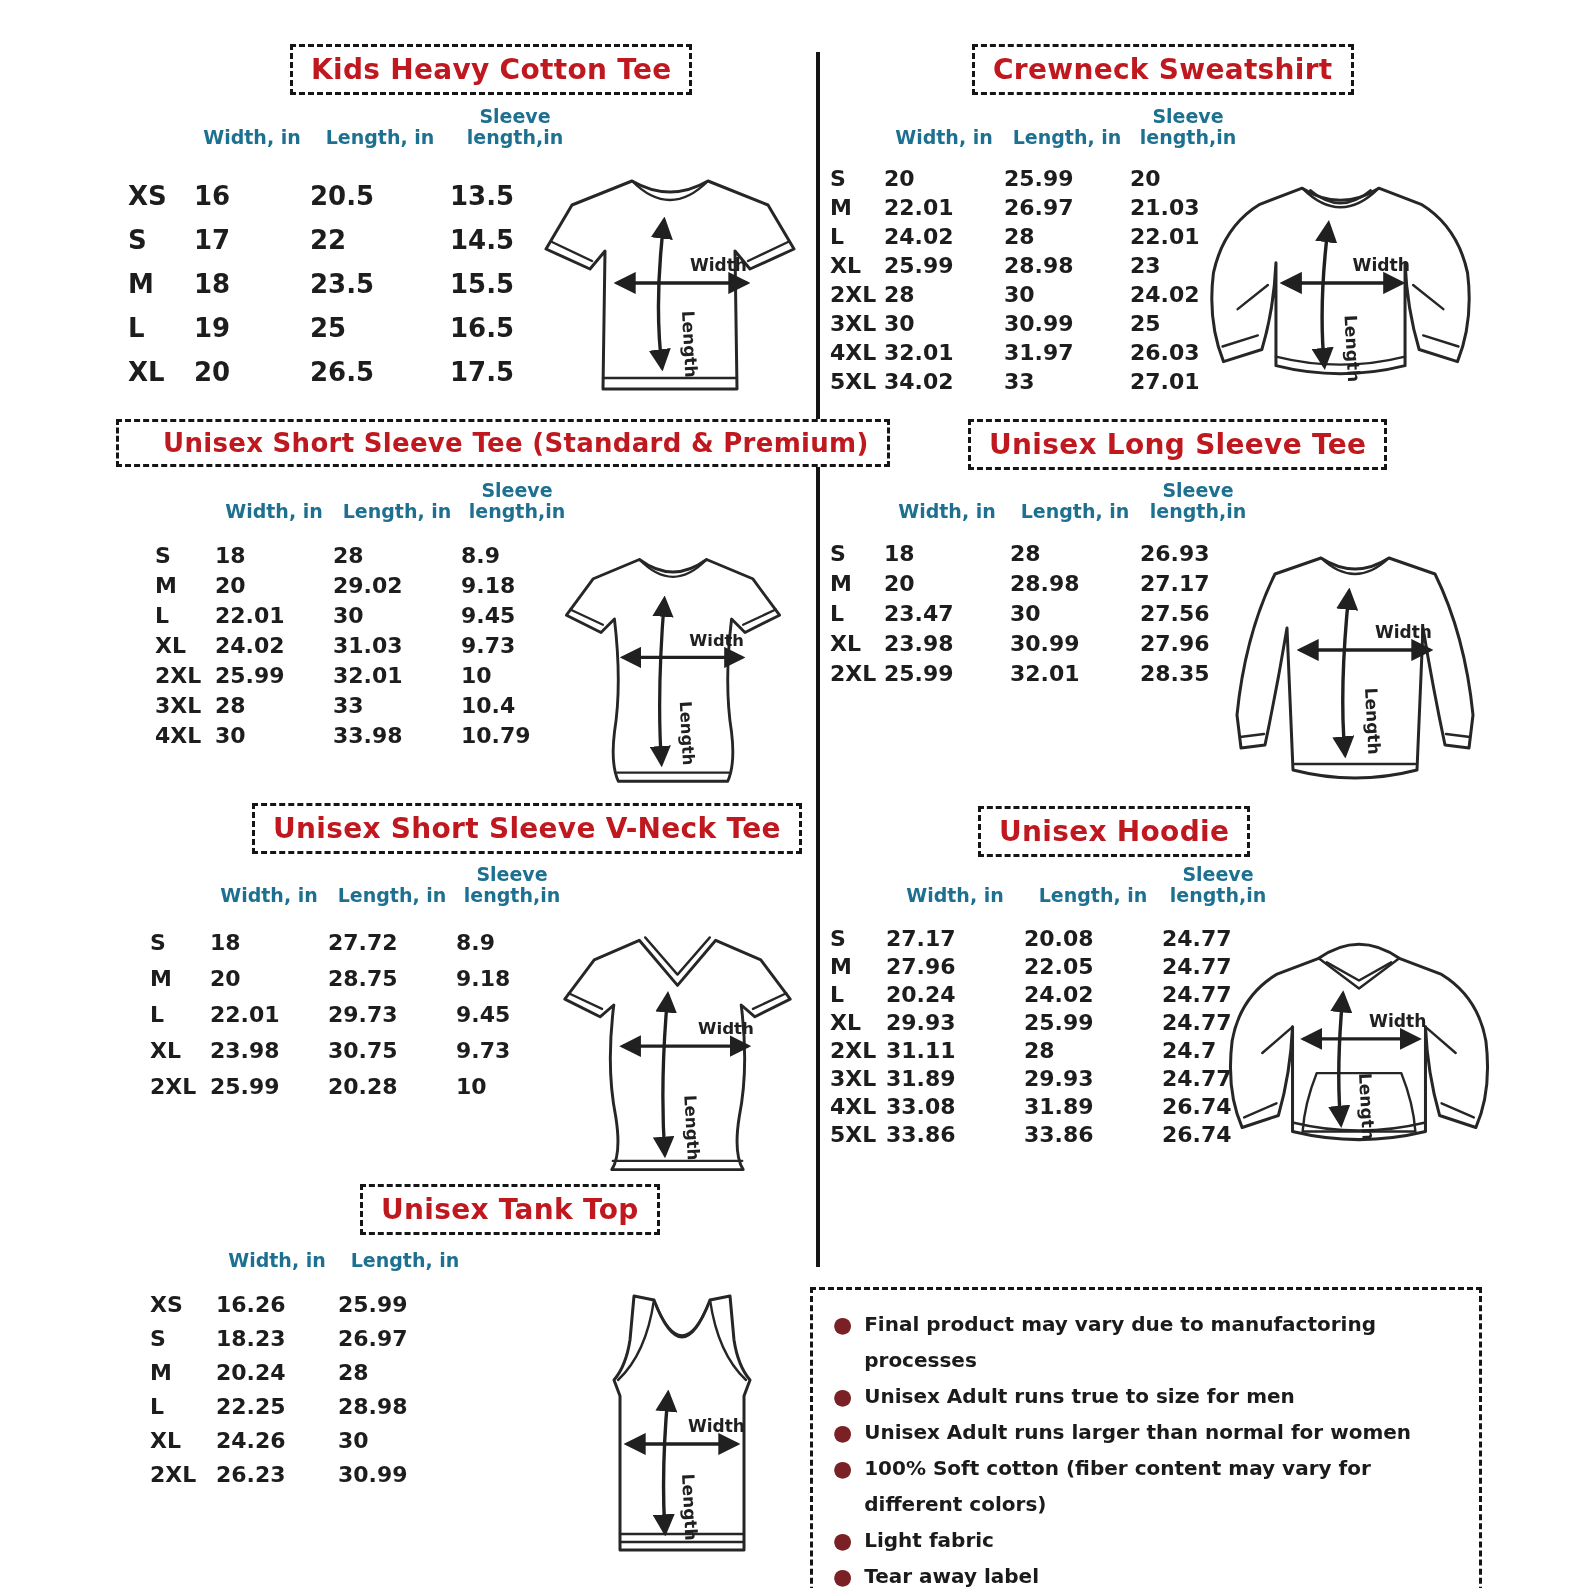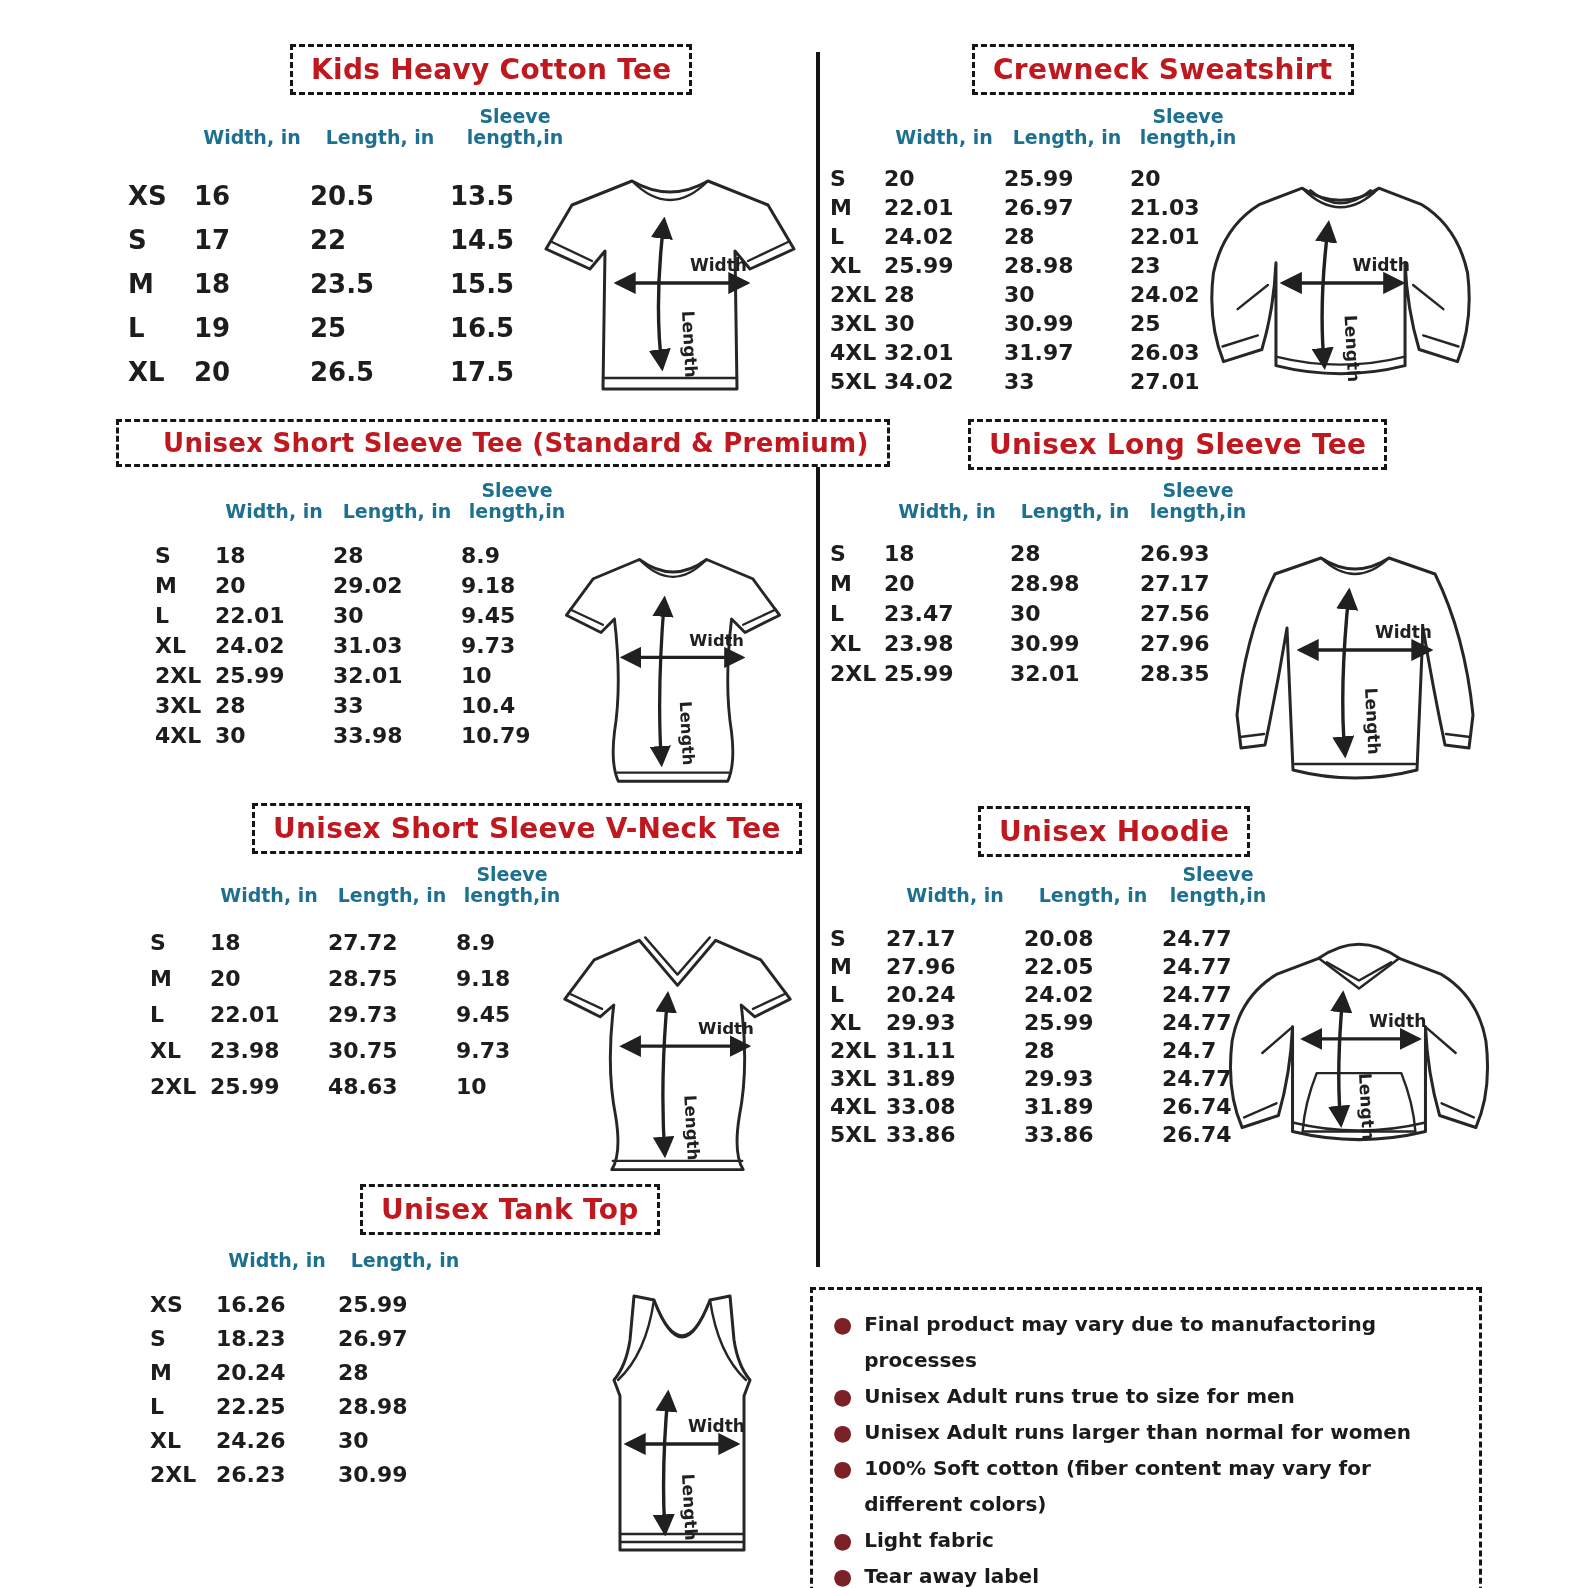--- a/index.html
+++ b/index.html
@@ -340,21 +340,21 @@
         </div>
         <div class="trow">
           <div class="tcell size-cell">XL</div>
           <div class="tcell val-cell">23.98</div>
           <div class="tcell val-cell">30.75</div>
           <div class="tcell val-cell">9.73</div>
         </div>
         <div class="trow">
           <div class="tcell size-cell">2XL</div>
           <div class="tcell val-cell">25.99</div>
-          <div class="tcell val-cell">48.63</div>
+          <div class="tcell val-cell">20.28</div>
           <div class="tcell val-cell">10</div>
         </div>
       </div>
   </div>
   <svg class="garment" style="left:555px;top:920px;" width="245" height="268" viewBox="0 0 250 272">
     <path class="g" d="M86,20 L40,40 L10,80 L46,98 L60,86 Q52,150 62,200 Q68,238 58,254 L192,254 Q182,238 188,200 Q198,150 190,86 L204,98 L240,80 L210,40 L164,20 L125,66 Z"></path>
     <path class="gl" d="M92,17 L125,55 L158,17"></path>
     <path class="gl" d="M14,74 L48,90"></path>
     <path class="gl" d="M236,74 L202,90"></path>
     <path class="gl" d="M59,245 L191,245"></path>

